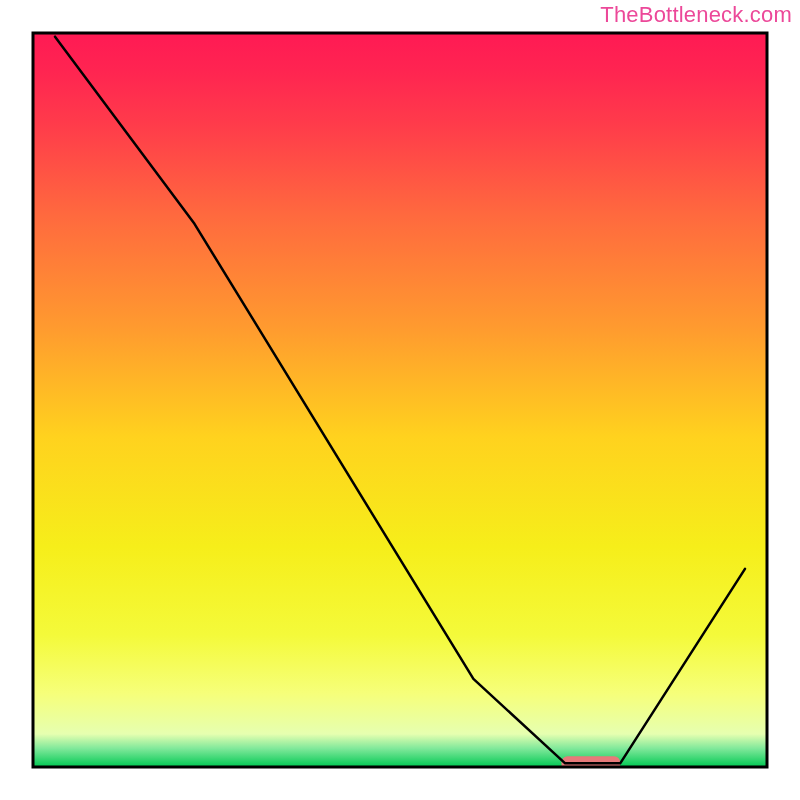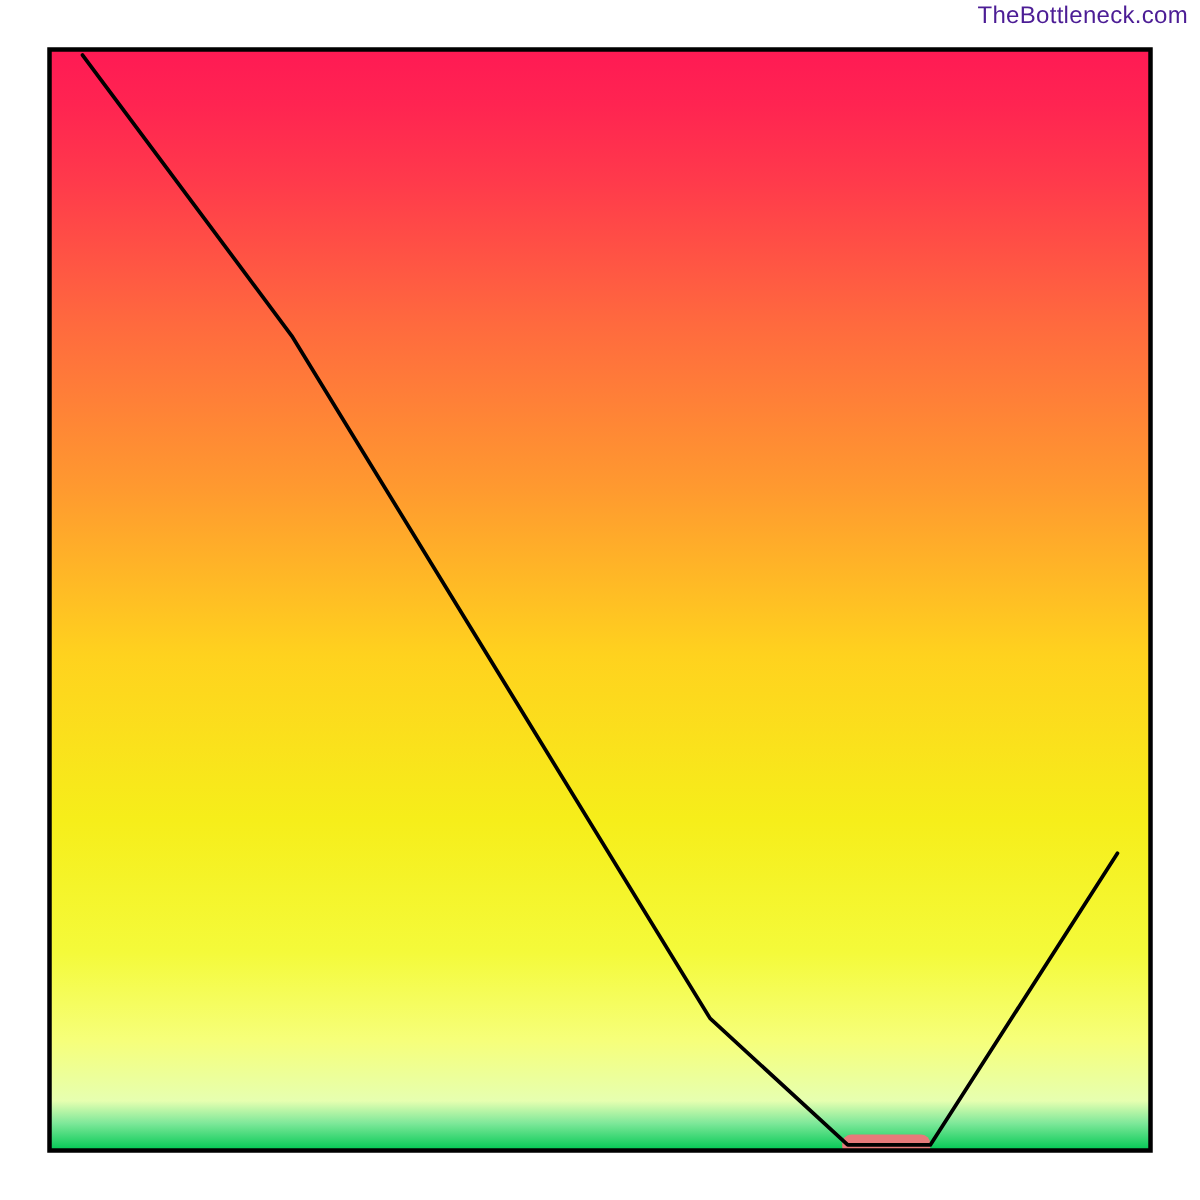--- a/index.html
+++ b/index.html
@@ -15,22 +15,22 @@
     left: 0;
     top: 0;
     width: 800px;
     height: 800px;
     box-sizing: border-box;
   }
   .watermark {
     position: absolute;
     top: 2px;
     right: 8px;
-    color: #4c1d95;
-    font-size: 16px;
+    color: #ec4899;
+    font-size: 22px;
     font-weight: 500;
     letter-spacing: 0.2px;
   }
   svg {
     display: block;
   }
 </style>
 </head>
 <body>
 

